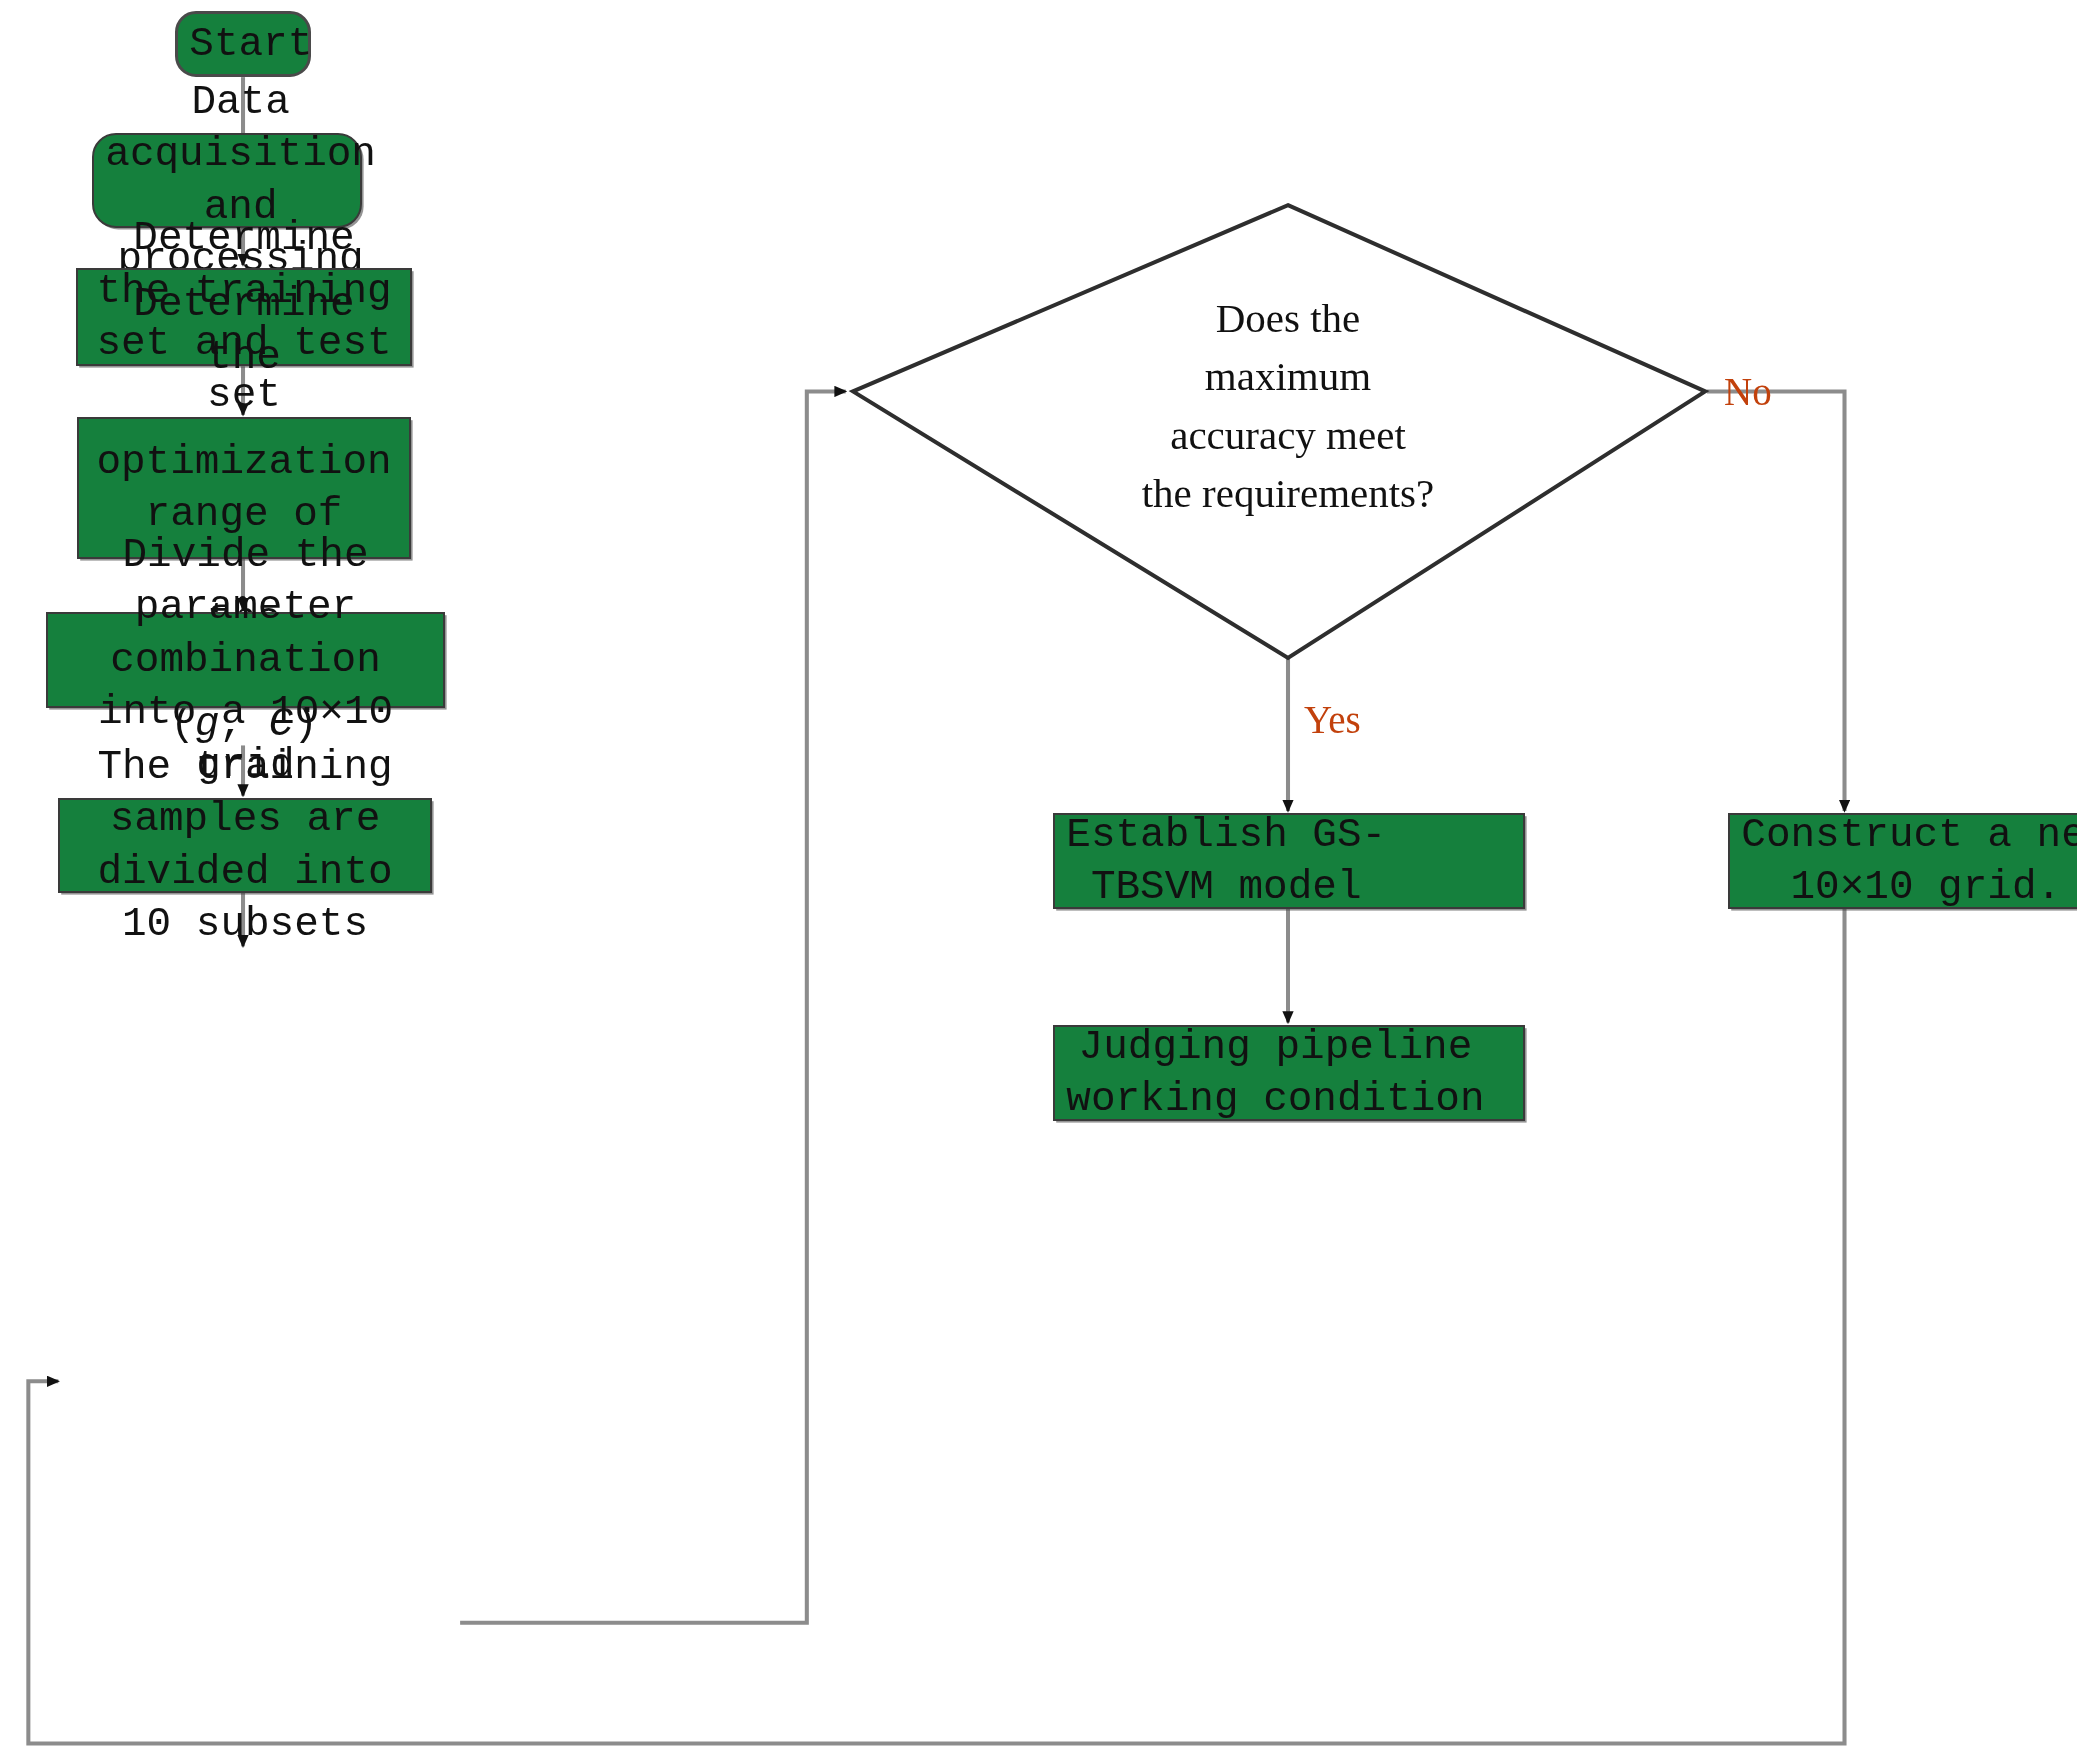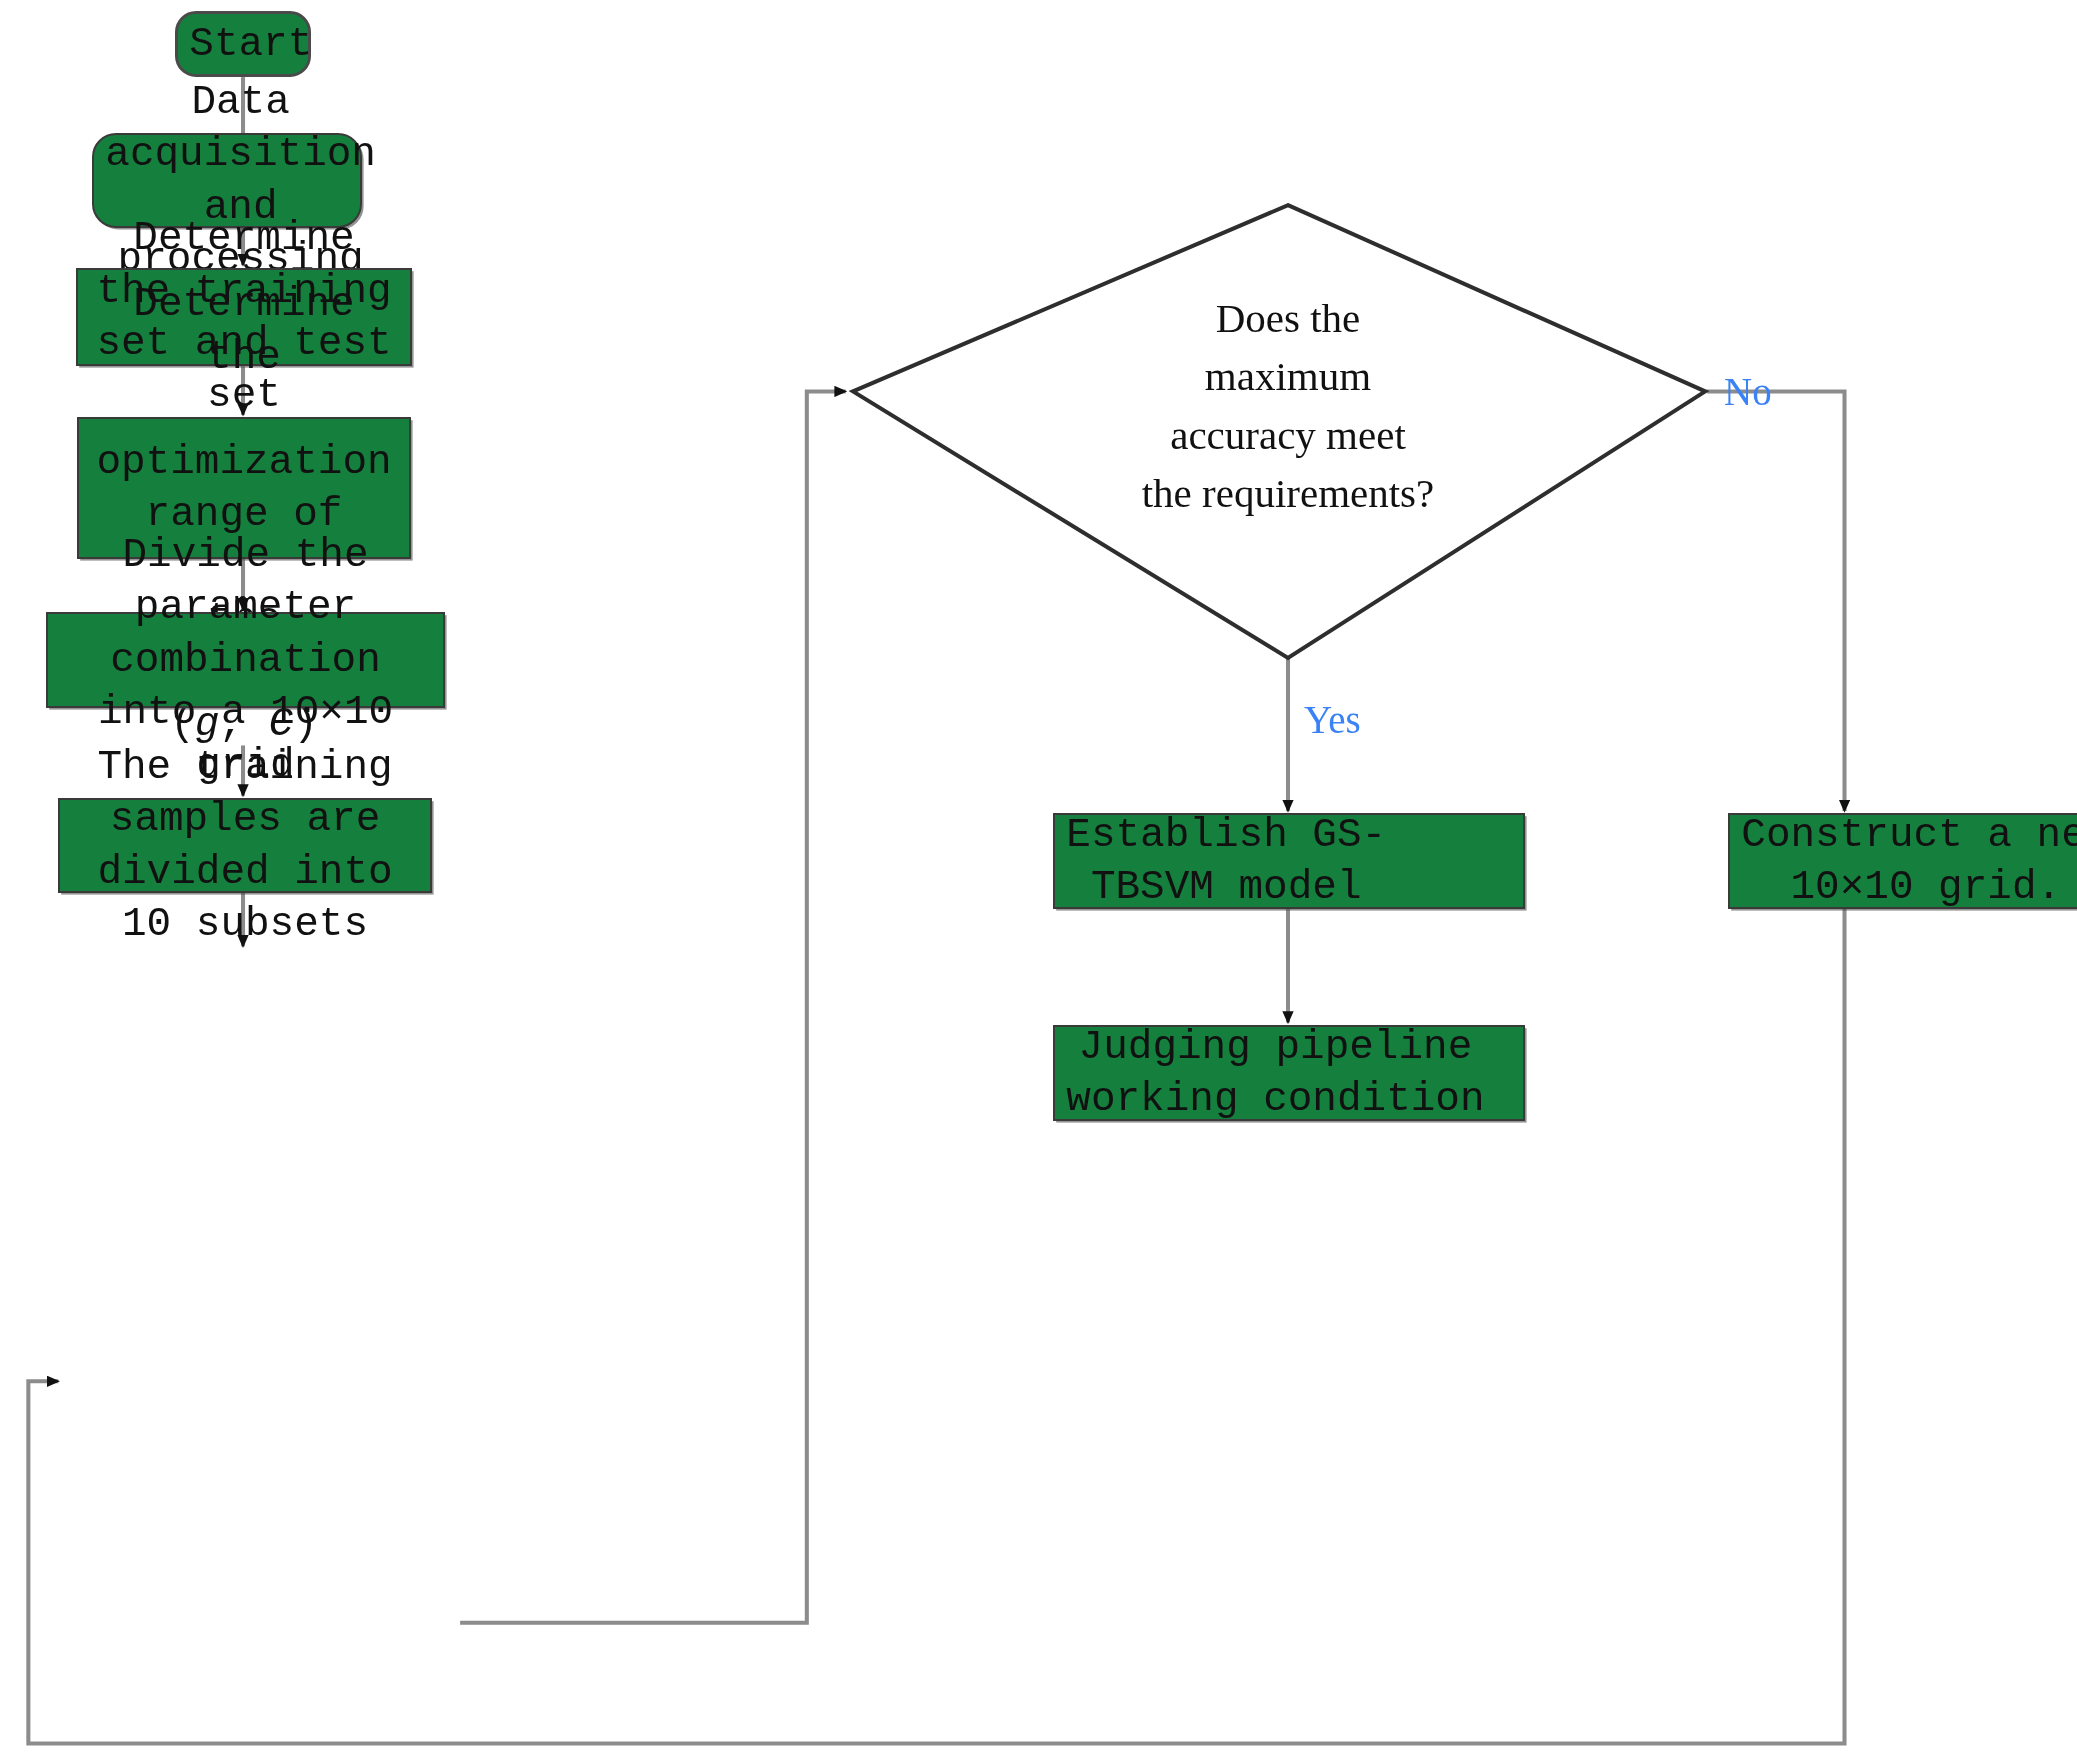--- a/index.html
+++ b/index.html
@@ -52,21 +52,21 @@
     display: flex;
     align-items: center;
     justify-content: center;
     text-align: center;
     line-height: 1.42;
     color: #111111;
     white-space: pre-line;
   }
   .edge-label {
     position: absolute;
-    color: #3b82f6;
+    color: #c2410c;
     white-space: nowrap;
   }
   .fs-start { font-size: 41px; }
   .fs-box   { font-size: 41px; }
   .fs-dia   { font-size: 41px; align-items: flex-end; }
   .fs-lbl   { font-size: 39px; }
   .ital { font-style: italic; }
 </style>
 </head>
 <body>

